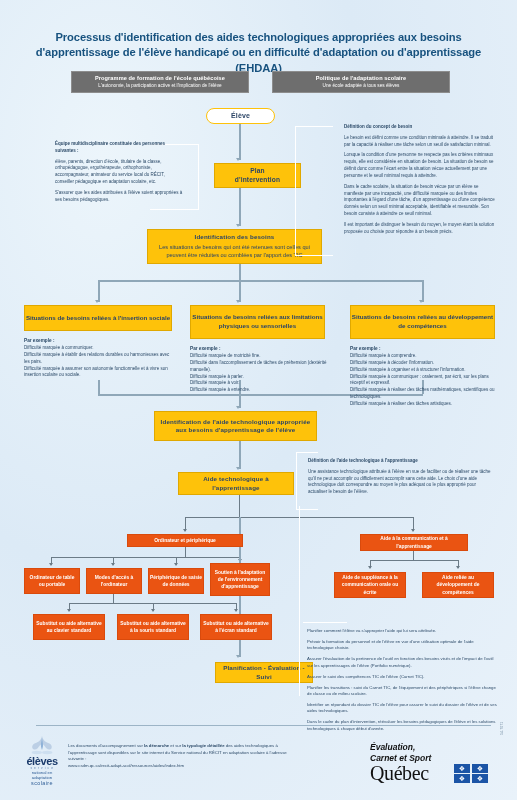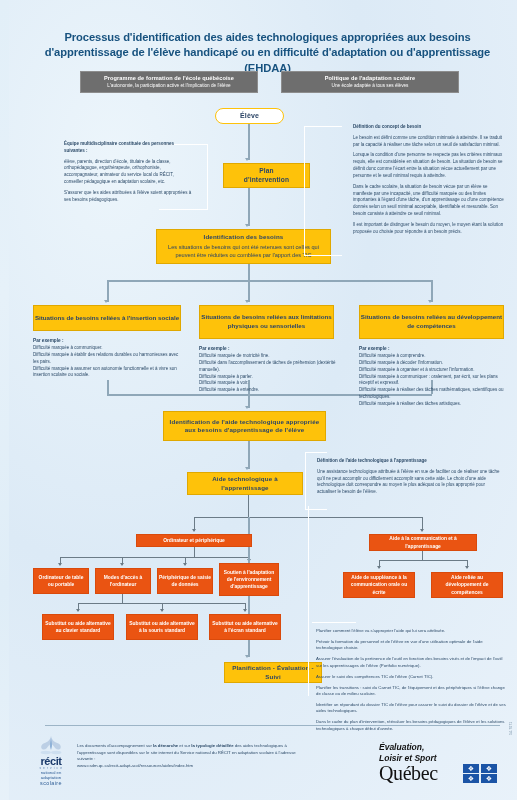--- a/index.html
+++ b/index.html
@@ -3,21 +3,21 @@
 <meta charset="utf-8">
 <style>
   * { box-sizing: border-box; margin:0; padding:0; }
   html,body { width:517px; height:800px; }
   body {
     font-family: "Liberation Sans", sans-serif;
     background: linear-gradient(160deg,#e2eff8 0%,#e6f1f9 30%,#dfedf7 60%,#eef5fb 100%);
     position:relative; overflow:hidden;
     color:#2b4a6b;
   }
-  .canvas { position:absolute; inset:0;margin-left:9px; }
+  .canvas { position:absolute; inset:0; }
   .bgfade { position:absolute; left:0; top:0; width:517px; height:800px;
     background:radial-gradient(ellipse at 20% 20%, #ecf5fb 0%, #dceaf6 45%, #e9f2fa 100%); }
 
   
   .title {
     position:absolute; left:28px; top:30px; width:461px; text-align:center;
     font-size:11.2px; font-weight:bold; line-height:1.38; color:#17527f; letter-spacing:-0.1px;
   }
   .prog-box {
     position:absolute; background:#6e6e6e; color:#fff; text-align:center;
@@ -359,36 +359,36 @@
   <div class="footer-rule"></div>
 
   <div class="recit">
     <svg class="fleur" viewBox="0 0 60 50">
       <path d="M30 2 C28 12, 22 16, 16 18 C10 20, 6 24, 8 30 C10 34, 16 34, 20 30 C24 26, 26 22, 30 20
                C34 22, 36 26, 40 30 C44 34, 50 34, 52 30 C54 24, 50 20, 44 18 C38 16, 32 12, 30 2 Z" fill="#b9cde4" opacity="0.95"></path>
       <path d="M30 6 C29 16, 25 22, 30 34 C35 22, 31 16, 30 6 Z" fill="#8fb2d8"></path>
       <ellipse cx="18" cy="40" rx="12" ry="4" fill="#cddff0"></ellipse>
       <ellipse cx="42" cy="40" rx="12" ry="4" fill="#cddff0"></ellipse>
     </svg>
-    <div class="rword">récit</div>
+    <div class="rword">élèves</div>
     <div class="sub1">s e r v i c e</div>
     <div class="sub2">national en</div>
     <div class="sub3">adaptation</div>
     <div class="sub4">scolaire</div>
   </div>
 
   <div class="foot-txt">
     <span>Les documents d'accompagnement sur </span><b>la démarche</b><span> et sur </span><b>la typologie détaillée</b><span> des aides technologiques à l'apprentissage sont disponibles sur le site internet du Service national du RÉCIT en adaptation scolaire à l'adresse suivante :</span>
     <div>www.csdm.qc.ca/recit-adapt-scol/ressources/aides/index.htm</div>
   </div>
 
   <div class="qc">
     <div class="els">
       <div>Évaluation,</div>
-      <div>Loisir et Sport</div>
+      <div>Carnet et Sport</div>
     </div>
     <div class="qword">Québec</div>
     <div class="flagwrap">
       <div class="flagcell fl-tl">
           <span class="lily">❖</span>
         </div>
       <div class="flagcell fl-tr">
           <span class="lily">❖</span>
         </div>
       <div class="flagcell fl-bl">

